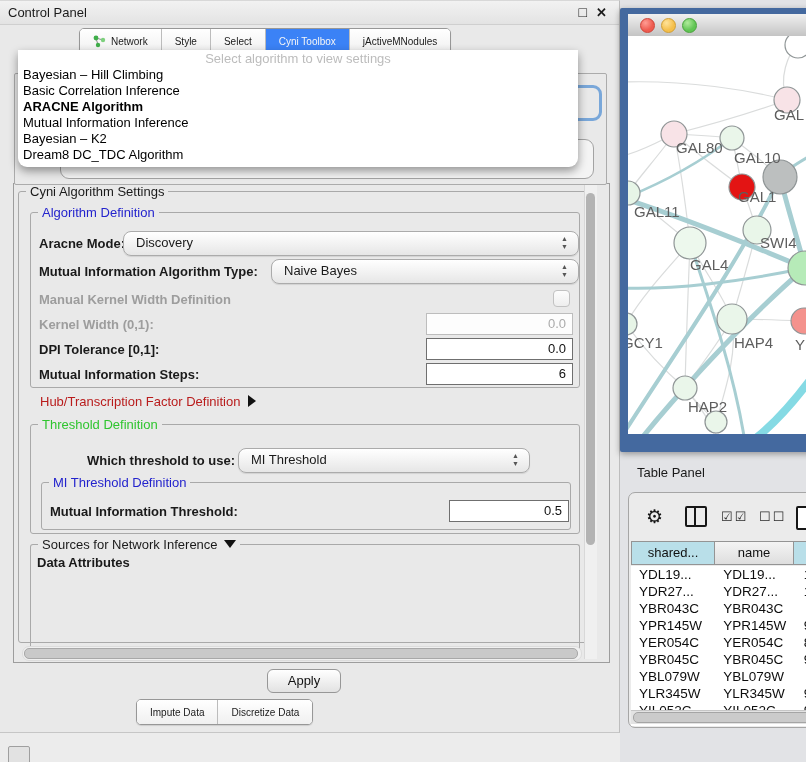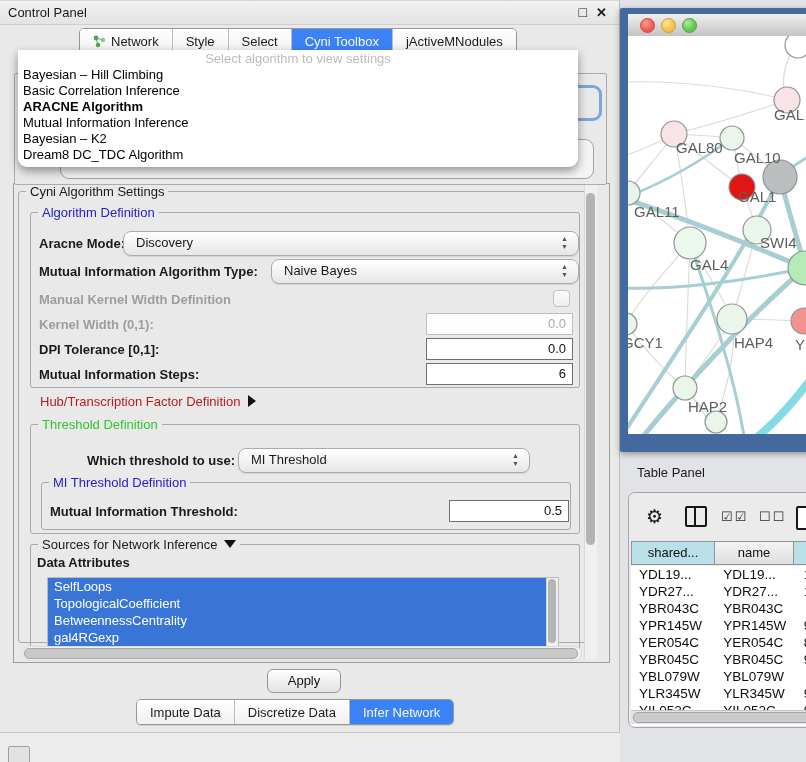--- a/index.html
+++ b/index.html
@@ -11,21 +11,21 @@
       border-right:1px solid #bdbdbd;border-bottom:1px solid #c6c6c6;}
   .cp-titlebar{left:0;top:0;width:619px;height:23px;background:linear-gradient(#f2f2f2,#e3e3e3);
       border-bottom:1px solid #cfcfcf;}
   .cp-title{left:8px;top:0;line-height:23px;font-size:13px;color:#1a1a1a;}
   .cp-btn{top:0;line-height:23px;font-weight:bold;font-size:13px;color:#1a1a1a;cursor:default;}
   .btn-float{right:32px;font-weight:normal;font-size:14px;}
   .btn-close{right:12px;}
   
   .seg{position:absolute;display:flex;height:24px;border:1px solid #979797;border-radius:5px;
        overflow:hidden;background:#fdfdfd;box-shadow:0 1px 1px rgba(0,0,0,.12);}
-  .seg .tab{display:flex;align-items:center;gap:5px;padding:0 13px;font-size:13px;color:#1a1a1a;
+  .seg .tab{display:flex;align-items:center;gap:5px;padding:0 13px;font-size:10px;color:#1a1a1a;
        border-left:1px solid #bcbcbc;background:linear-gradient(#ffffff,#f0f0f0);}
   .seg .tab:first-child{border-left:none;}
   .seg .tab.sel{background:#3b82f6;color:#f6f6f6;}
   .tabbar-top{left:79px;top:27px;}
   .tabbar-bottom{left:136px;top:698px;}
   
   .ghost-group{left:14px;top:72px;width:591px;height:110px;border:1px solid #ababab;
        border-radius:2px;background:#e9e9e9;z-index:1;}
   .ghost-combo{left:548px;top:84px;width:48px;height:30px;border:3px solid #79a7d9;
        border-radius:9px;background:#e9e9e9;z-index:2;}
@@ -209,50 +209,38 @@
       <div class="gb" style="left:10px;top:57px;width:528px;height:46px;">
         <span class="gt gt-blue">MI Threshold Definition</span>
         <span class="lbl" style="left:8px;top:21px;">Mutual Information Threshold:</span>
         <div class="tfield" style="left:407px;top:17px;width:112px;">0.5</div>
       </div>
     </div>
 
     <div class="gb" style="left:16px;top:360px;width:548px;height:110px;border-bottom:none;">
       <span class="gt gt-black"><span>Sources for Network Inference</span><span class="arrow-down"></span></span>
       <span class="lbl" style="left:6px;top:10px;">Data Attributes</span>
-      <div class="attr-list">
-        <div class="attr-item">SelfLoops</div>
-        <div class="attr-item">TopologicalCoefficient</div>
-        <div class="attr-item">BetweennessCentrality</div>
-        <div class="attr-item">gal4RGexp</div>
-        <div class="attr-sb">
-            <div class="thumb"></div>
-          </div>
-      </div>
     </div>
 
     <div class="vsb">
         <div class="thumb"></div>
       </div>
     <div class="hsb">
         <div class="thumb"></div>
       </div>
   </div>
 
   <div class="abs apply">Apply</div>
 
   <div class="seg tabbar-bottom">
     <div class="tab">
       <span>Impute Data</span>
     </div>
     <div class="tab">
       <span>Discretize Data</span>
-    </div>
-    <div class="tab sel">
-      <span>Infer Network</span>
     </div>
   </div>
 </div>
 
 <div class="abs mini-btn"></div>
 
 <div class="abs right-bg"></div>
 
 <div class="abs net-window">
   <div class="abs net-titlebar">

